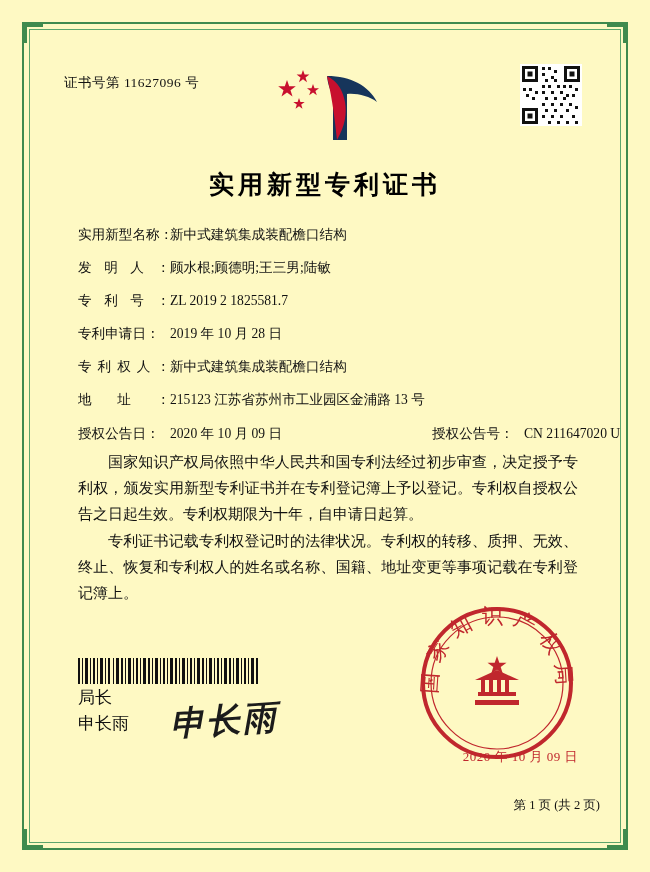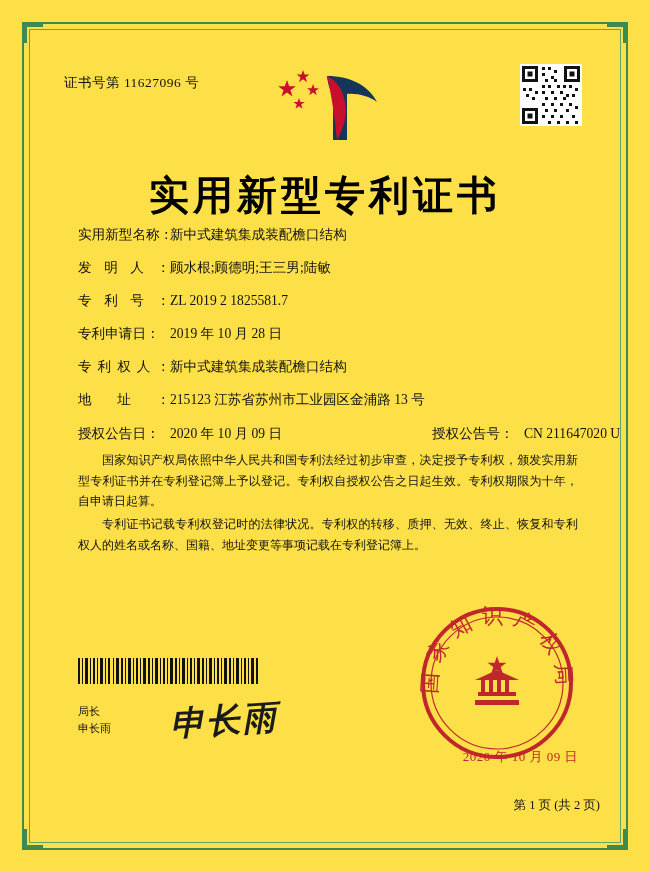--- a/index.html
+++ b/index.html
@@ -11,21 +11,21 @@
     width: 650px;
     height: 872px;
     font-family: "Liberation Serif", serif;
     color: #1a1a1a;
     position: relative;
     overflow: hidden;
   }
   .page {
     position: absolute;
     inset: 0;
-    background: #fde047;
+    background: #fef9c3;
   }
   
   .border-outer {
     position: absolute;
     left: 22px;
     top: 22px;
     right: 22px;
     bottom: 22px;
     border: 2px solid #3f8a4e;
   }
@@ -82,21 +82,21 @@
     width: 62px;
     height: 62px;
   }
 
   .title {
     position: absolute;
     left: 0;
     right: 0;
     top: 118px;
     text-align: center;
-    font-size: 40px;
+    font-size: 25px;
     font-weight: bold;
     letter-spacing: 4px;
     color: #000;
     font-family: "Liberation Serif", serif;
   }
 
   .fields {
     position: absolute;
     left: 28px;
     right: 20px;
@@ -137,21 +137,21 @@
   .field-value2 {
     flex: 1 1 auto;
     white-space: nowrap;
   }
 
   .paragraphs {
     position: absolute;
     left: 28px;
     right: 22px;
     top: 400px;
-    font-size: 12px;
+    font-size: 15px;
     line-height: 1.72;
     text-align: justify;
     color: #111;
   }
   .paragraphs p {
     margin: 0 0 2px 0;
     text-indent: 2em;
   }
 
   
@@ -159,21 +159,21 @@
     position: absolute;
     left: 28px;
     bottom: 138px;
     width: 180px;
     height: 26px;
   }
   .sign-block {
     position: absolute;
     left: 28px;
     bottom: 86px;
-    font-size: 11px;
+    font-size: 17px;
     line-height: 1.5;
     color: #111;
   }
   .signature {
     position: absolute;
     left: 120px;
     bottom: 78px;
     font-size: 34px;
     font-family: "Liberation Serif", serif;
     font-style: italic;

